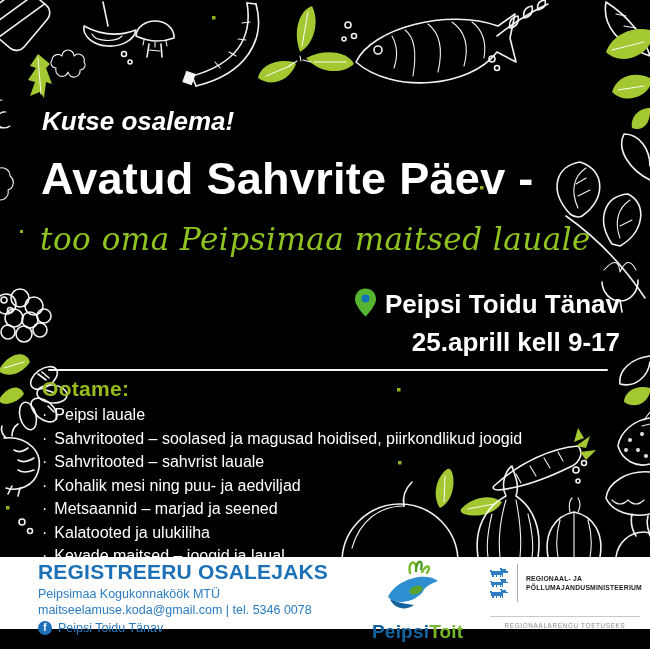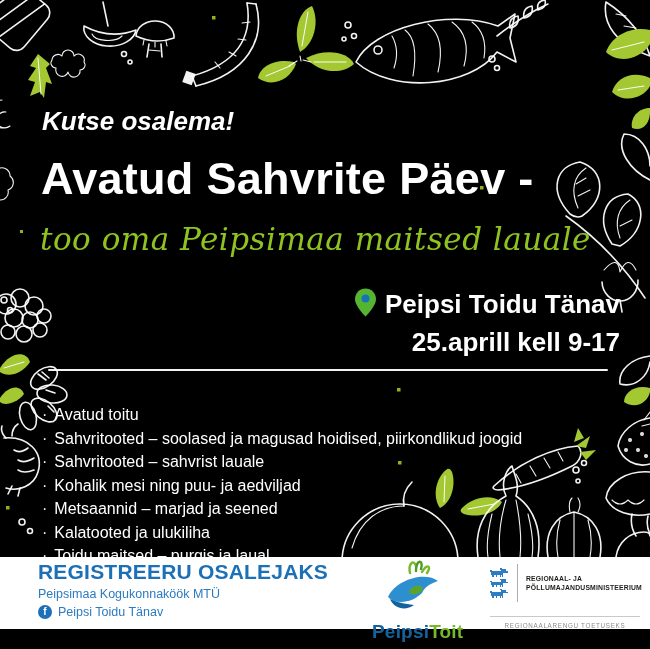--- a/index.html
+++ b/index.html
@@ -267,25 +267,26 @@
         <svg width="21" height="29" viewBox="0 0 24 32">
           <path fill="#55b431" d="M12 0 C5.4 0 0 5.4 0 12 c0 8.5 12 20 12 20 s12 -11.5 12 -20 C24 5.4 18.6 0 12 0 Z"></path>
           <circle cx="12" cy="11.5" r="4.6" fill="#1473b7"></circle>
         </svg>
       </span><span>Peipsi Toidu Tänav</span>
     </div>
     <div>25.aprill kell 9-17</div>
   </div>
 
   <div class="abs divider"></div>
+  <div class="abs ootame">Ootame:</div>
 
   <div class="abs list">
     <div class="li">
         <span class="bullet">·</span>
-        <span>Avatud toitu</span>
+        <span>Peipsi lauale</span>
       </div>
     <div class="li">
         <span class="bullet">·</span>
         <span>Sahvritooted – soolased ja magusad hoidised, piirkondlikud joogid</span>
       </div>
     <div class="li">
         <span class="bullet">·</span>
         <span>Sahvritooted – sahvrist lauale</span>
       </div>
     <div class="li">
@@ -295,28 +296,29 @@
     <div class="li">
         <span class="bullet">·</span>
         <span>Metsaannid – marjad ja seened</span>
       </div>
     <div class="li">
         <span class="bullet">·</span>
         <span>Kalatooted ja ulukiliha</span>
       </div>
     <div class="li">
         <span class="bullet">·</span>
-        <span>Toidu maitsed – purgis ja laual</span>
+        <span>Kevade maitsed – joogid ja laual</span>
       </div>
   </div>
 
   <div class="footer">
     <div class="f-left">
       <div class="f-head">REGISTREERU OSALEJAKS</div>
       <div class="f-line">Peipsimaa Kogukonnaköök MTÜ</div>
+      <div class="f-line">maitseelamuse.koda@gmail.com | tel. 5346 0078</div>
       <div class="fb-row">
         <span class="fb-icon">f</span>
         <span class="fb-label">Peipsi Toidu Tänav</span>
       </div>
     </div>
 
     <div class="pt-logo">
       <svg width="84" height="62" viewBox="0 0 84 62">
         <path d="M38,16 C36,6 42,2 44,9" fill="none" stroke="#76b82a" stroke-width="2.4" stroke-linecap="round"></path>
         <path d="M44,14 C44,2 52,2 49,12" fill="none" stroke="#4f9b25" stroke-width="2.4" stroke-linecap="round"></path>

